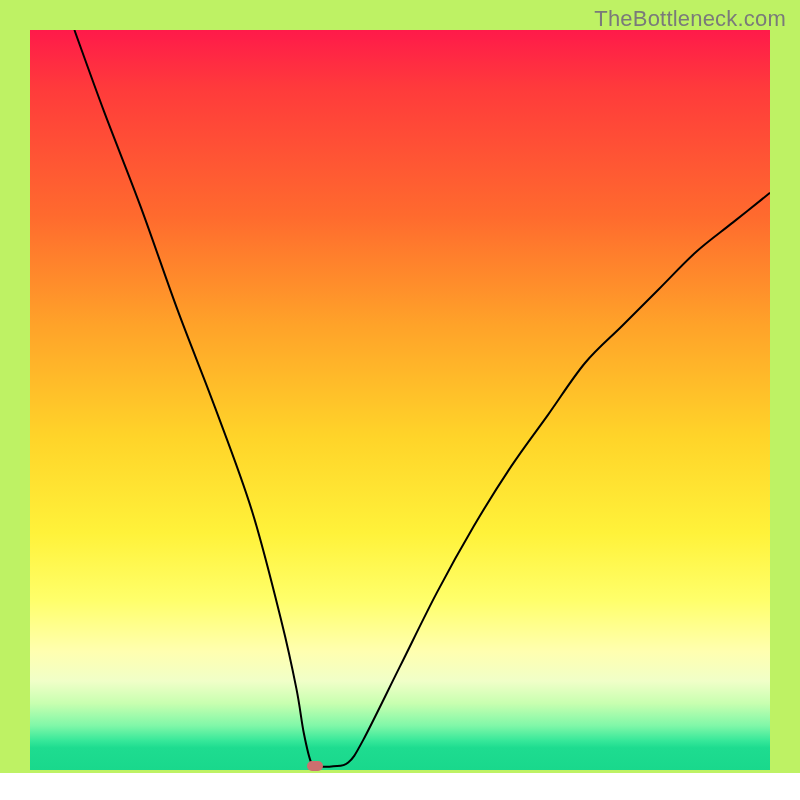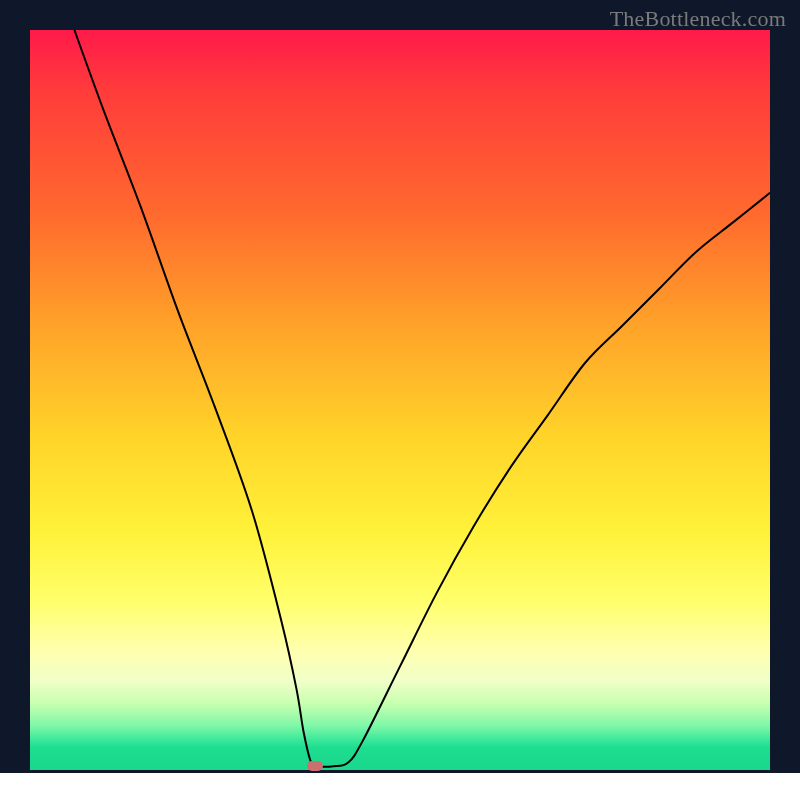--- a/index.html
+++ b/index.html
@@ -8,22 +8,21 @@
     background: #ffffff;
     width: 800px;
     height: 800px;
     overflow: hidden;
     font-family: Arial, Helvetica, sans-serif;
   }
   .container {
     position: relative;
     width: 800px;
     height: 773px;
-    background: #0f172a;
-    font-family: Liberation Serif, serif;
+    background: #bef264;
   }
   .plot-area {
     position: absolute;
     left: 30px;
     top: 30px;
     width: 740px;
     height: 740px;
     background: linear-gradient(to bottom,
       #ff1a4a 0%,
       #ff3b3b 8%,

